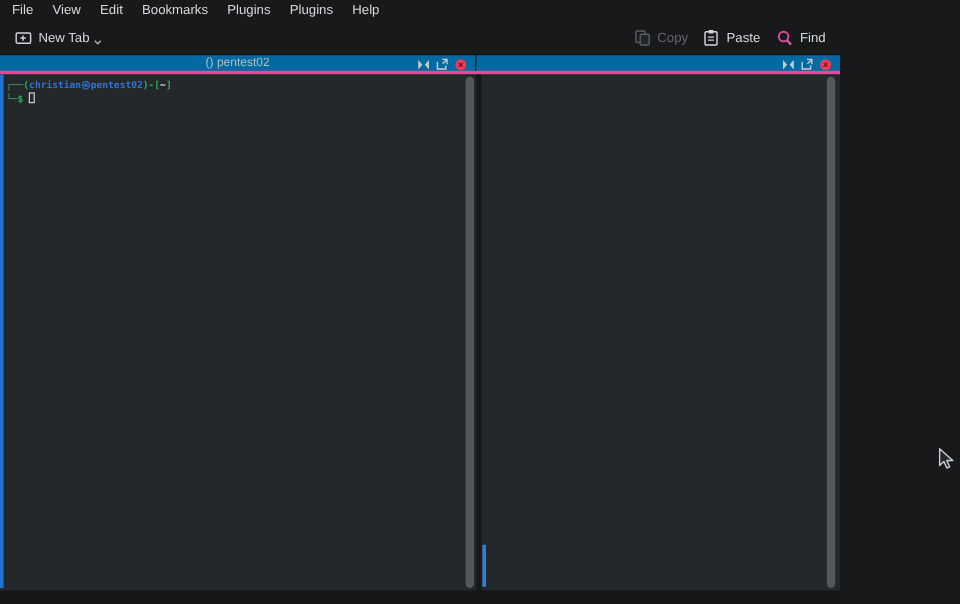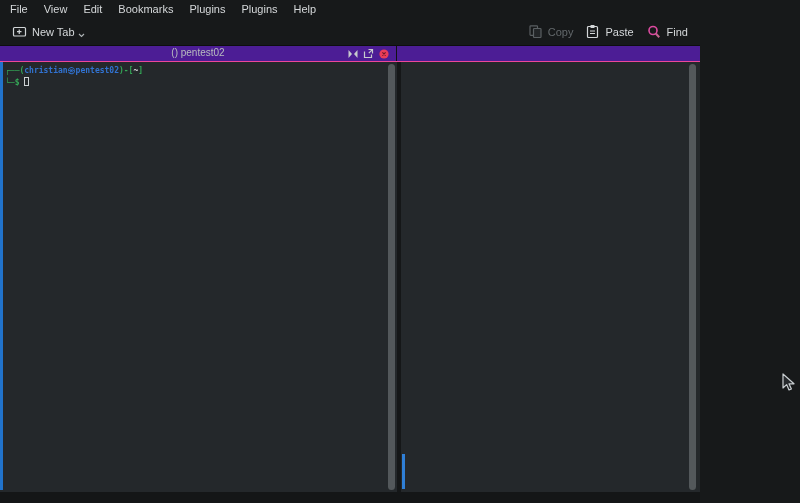--- a/index.html
+++ b/index.html
@@ -31,24 +31,23 @@
     display: flex; align-items: center; gap: 5px;
     font-size: 11px; color: #d5d8da; padding: 3px 6px; border-radius: 3px;
   }
   .tb-btn.disabled { color: #63686b; }
   .tb-spacer { flex: 1; }
   .caret-sm { margin-left: -2px; margin-top: 7px; }
 
   
   .headers {
     height: 17px; display: flex;
-    background: #4c1d95;
+    background: #0369a1;
     border-top: 1px solid #0d0e0f;
-    border-bottom: 1px solid #ec4899;
-    flex-direction: column;
+    border-bottom: 3px solid #ec4899;
   }
   .pane-header { position: relative; height: 100%; }
   .pane-header.left  { width: 397px; border-right: 1px solid #101213; }
   .pane-header.right { flex: 1; }
   .pane-title {
     position: absolute; left: 0; right: 0; top: 1px; text-align: center;
     font-size: 10px; color: #b8bdbf;
   }
   .hdr-icons {
     position: absolute; right: 7px; top: 2px;

